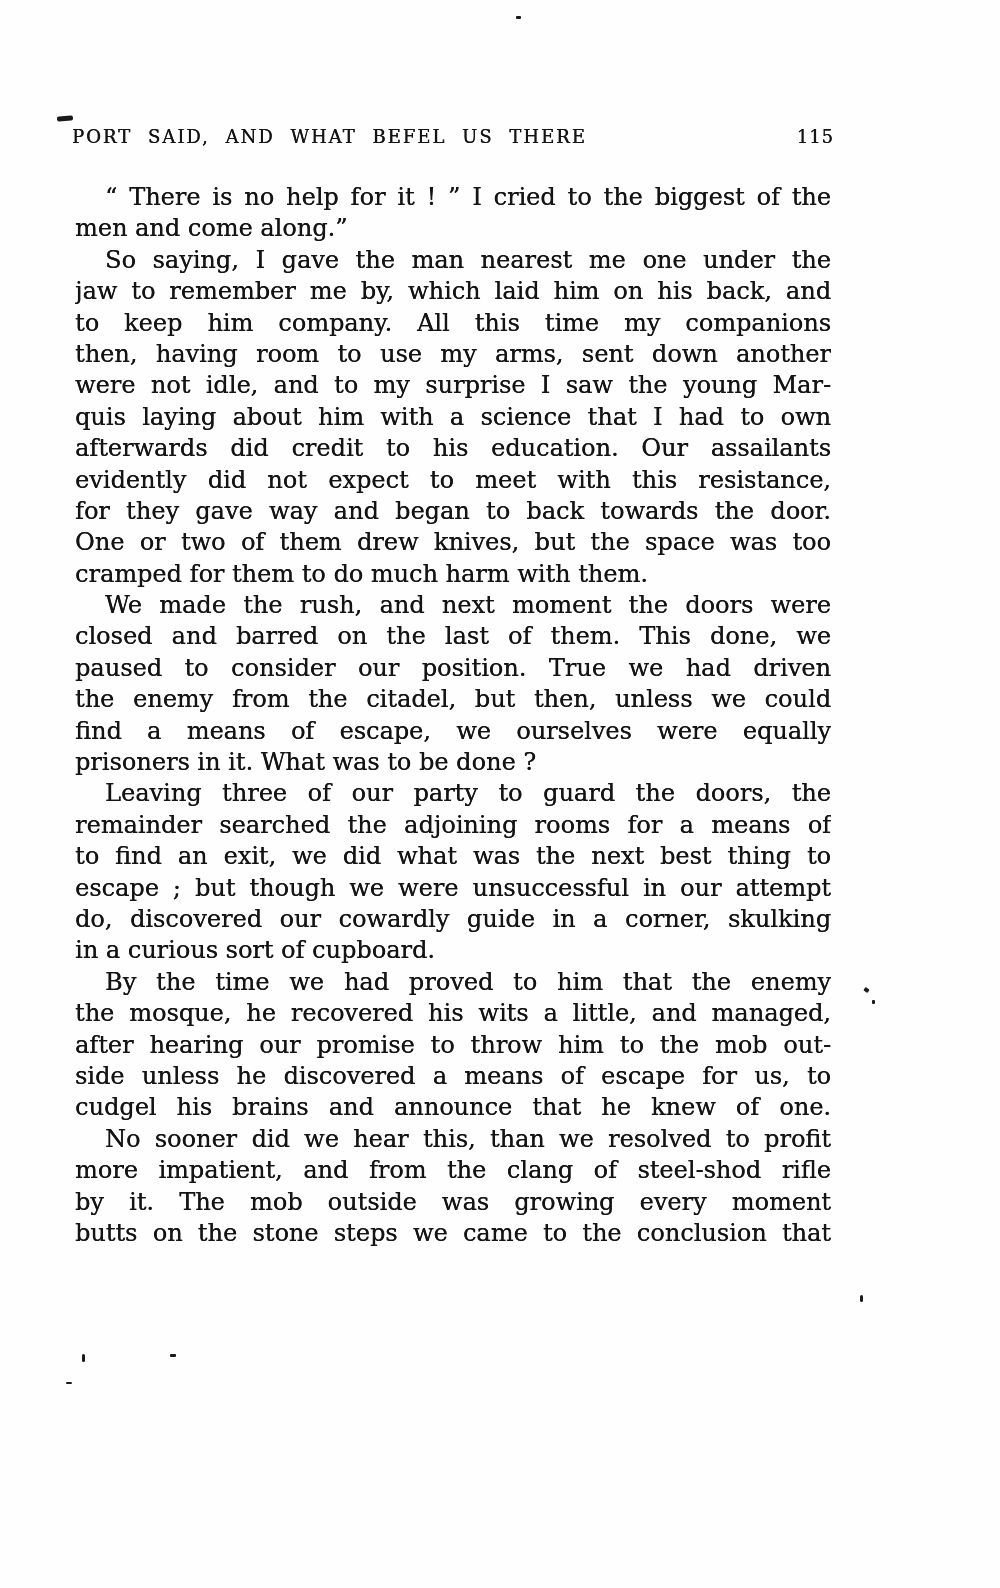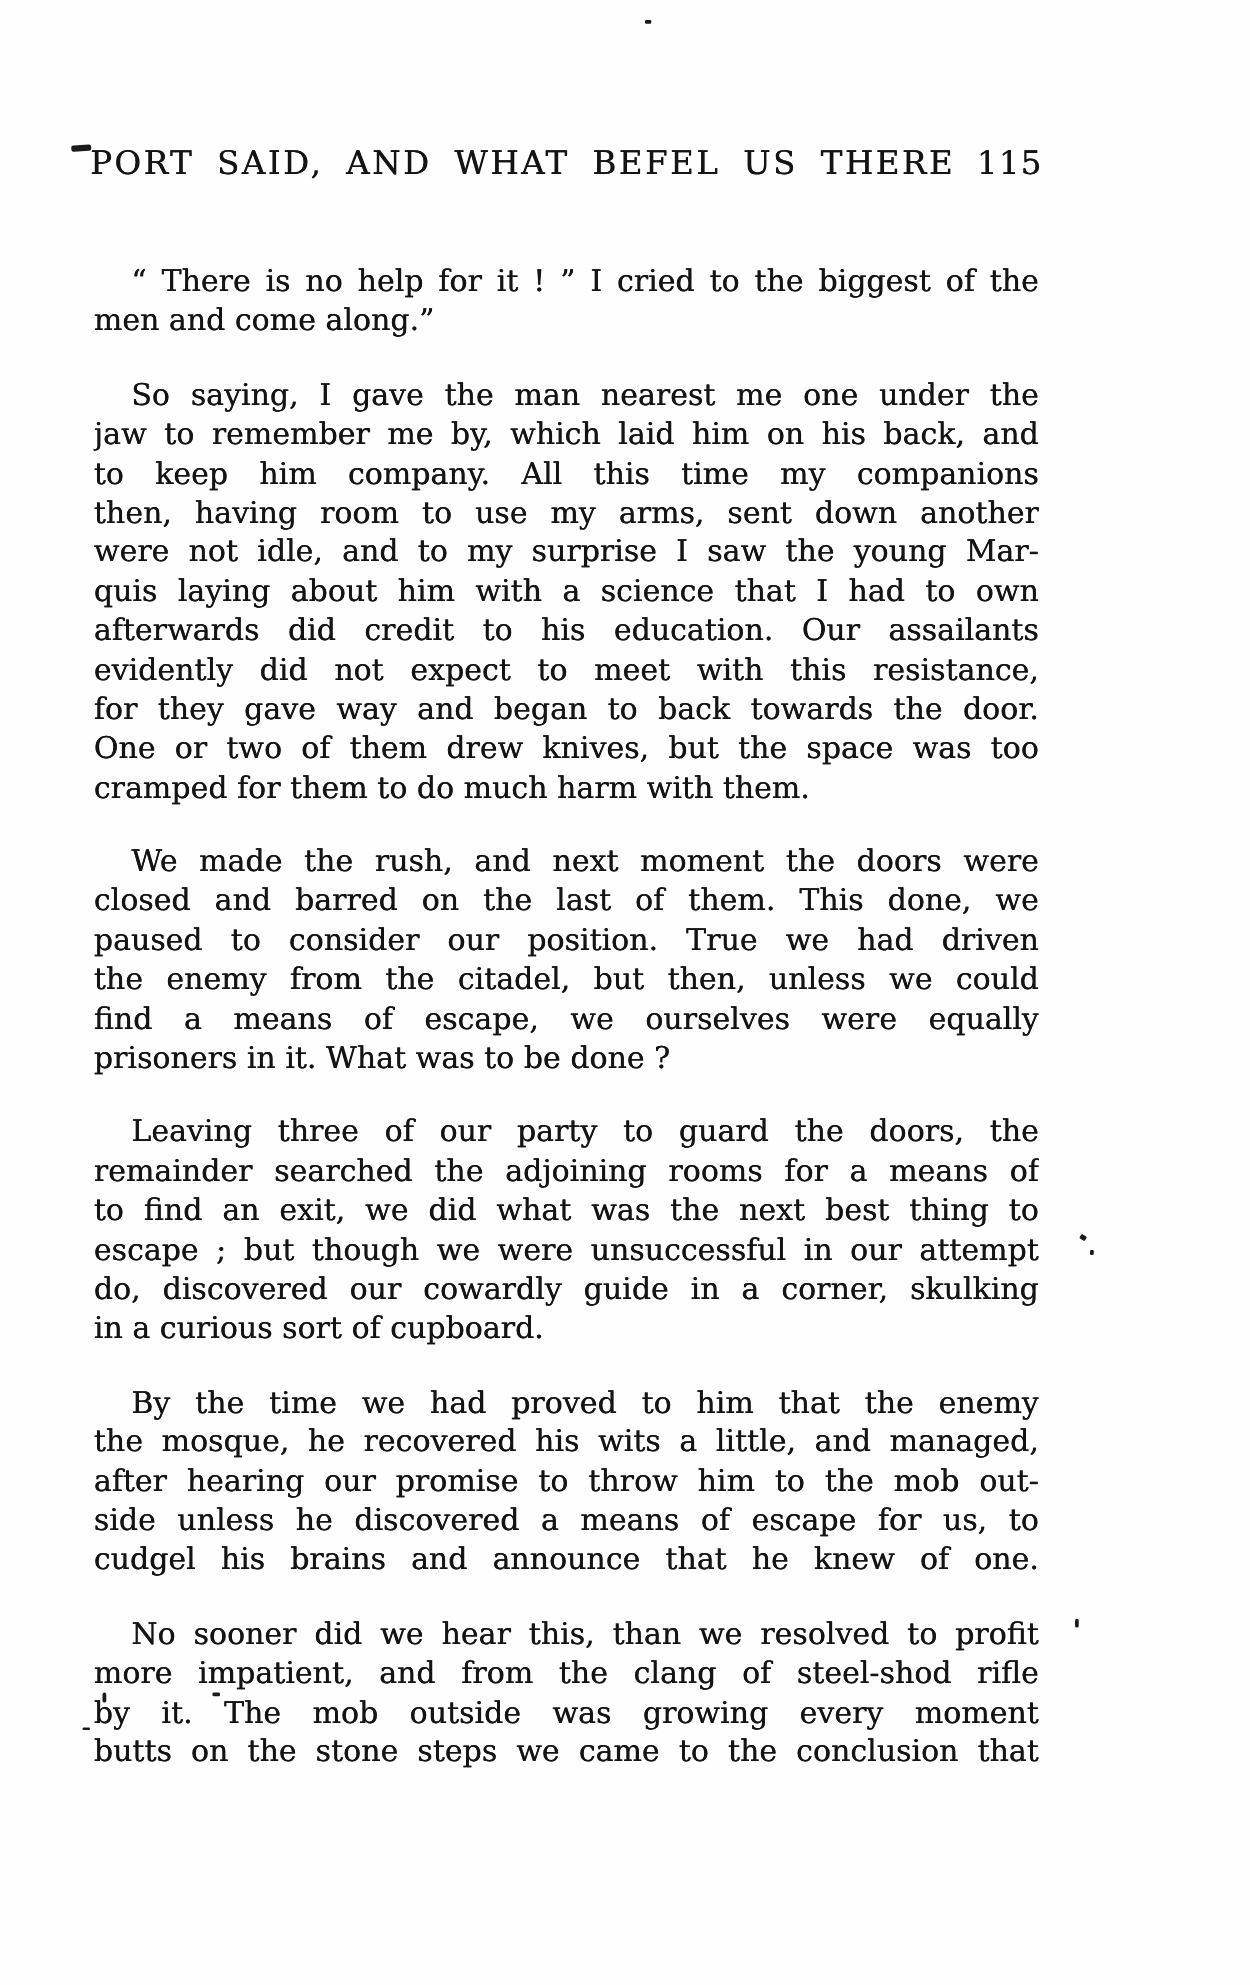--- a/index.html
+++ b/index.html
@@ -17,25 +17,25 @@
   }
   .page {
     position: absolute;
     inset: 0;
   }
   
   .running-head {
     position: absolute;
     left: 72px;
     width: 762px;
-    top: 116px;
+    top: 126px;
     display: flex;
     justify-content: space-between;
     align-items: flex-end;
-    font-size: 26px;
+    font-size: 18px;
     letter-spacing: 2px;
     word-spacing: 8px;
     white-space: nowrap;
     text-shadow: 0.3px 0 currentColor;
   }
   .running-head .folio {
     letter-spacing: 1px;
     word-spacing: normal;
   }
   
@@ -49,21 +49,21 @@
   }
   .para { margin: 0; }
   .line {
     line-height: 31.4px;
     height: 31.4px;
     text-align: justify;
     text-align-last: justify;
     white-space: normal;
     overflow: hidden;
   }
-  .line.first { text-indent: 30px; margin-top: 28px; }
+  .line.first { text-indent: 30px; }
   .line.last { text-align-last: left; }
   
   .artifact {
     position: absolute;
     background: #1a1a1a;
     border-radius: 1px;
   }
   .a1 { left: 516px; top: 16px;  width: 5px;  height: 3px; }
   .a2 { left: 57px;  top: 116px; width: 16px; height: 5px; border-radius: 2px; transform: rotate(-4deg); }
   .a3 { left: 864px; top: 988px; width: 5px;  height: 4px; transform: rotate(35deg); }

